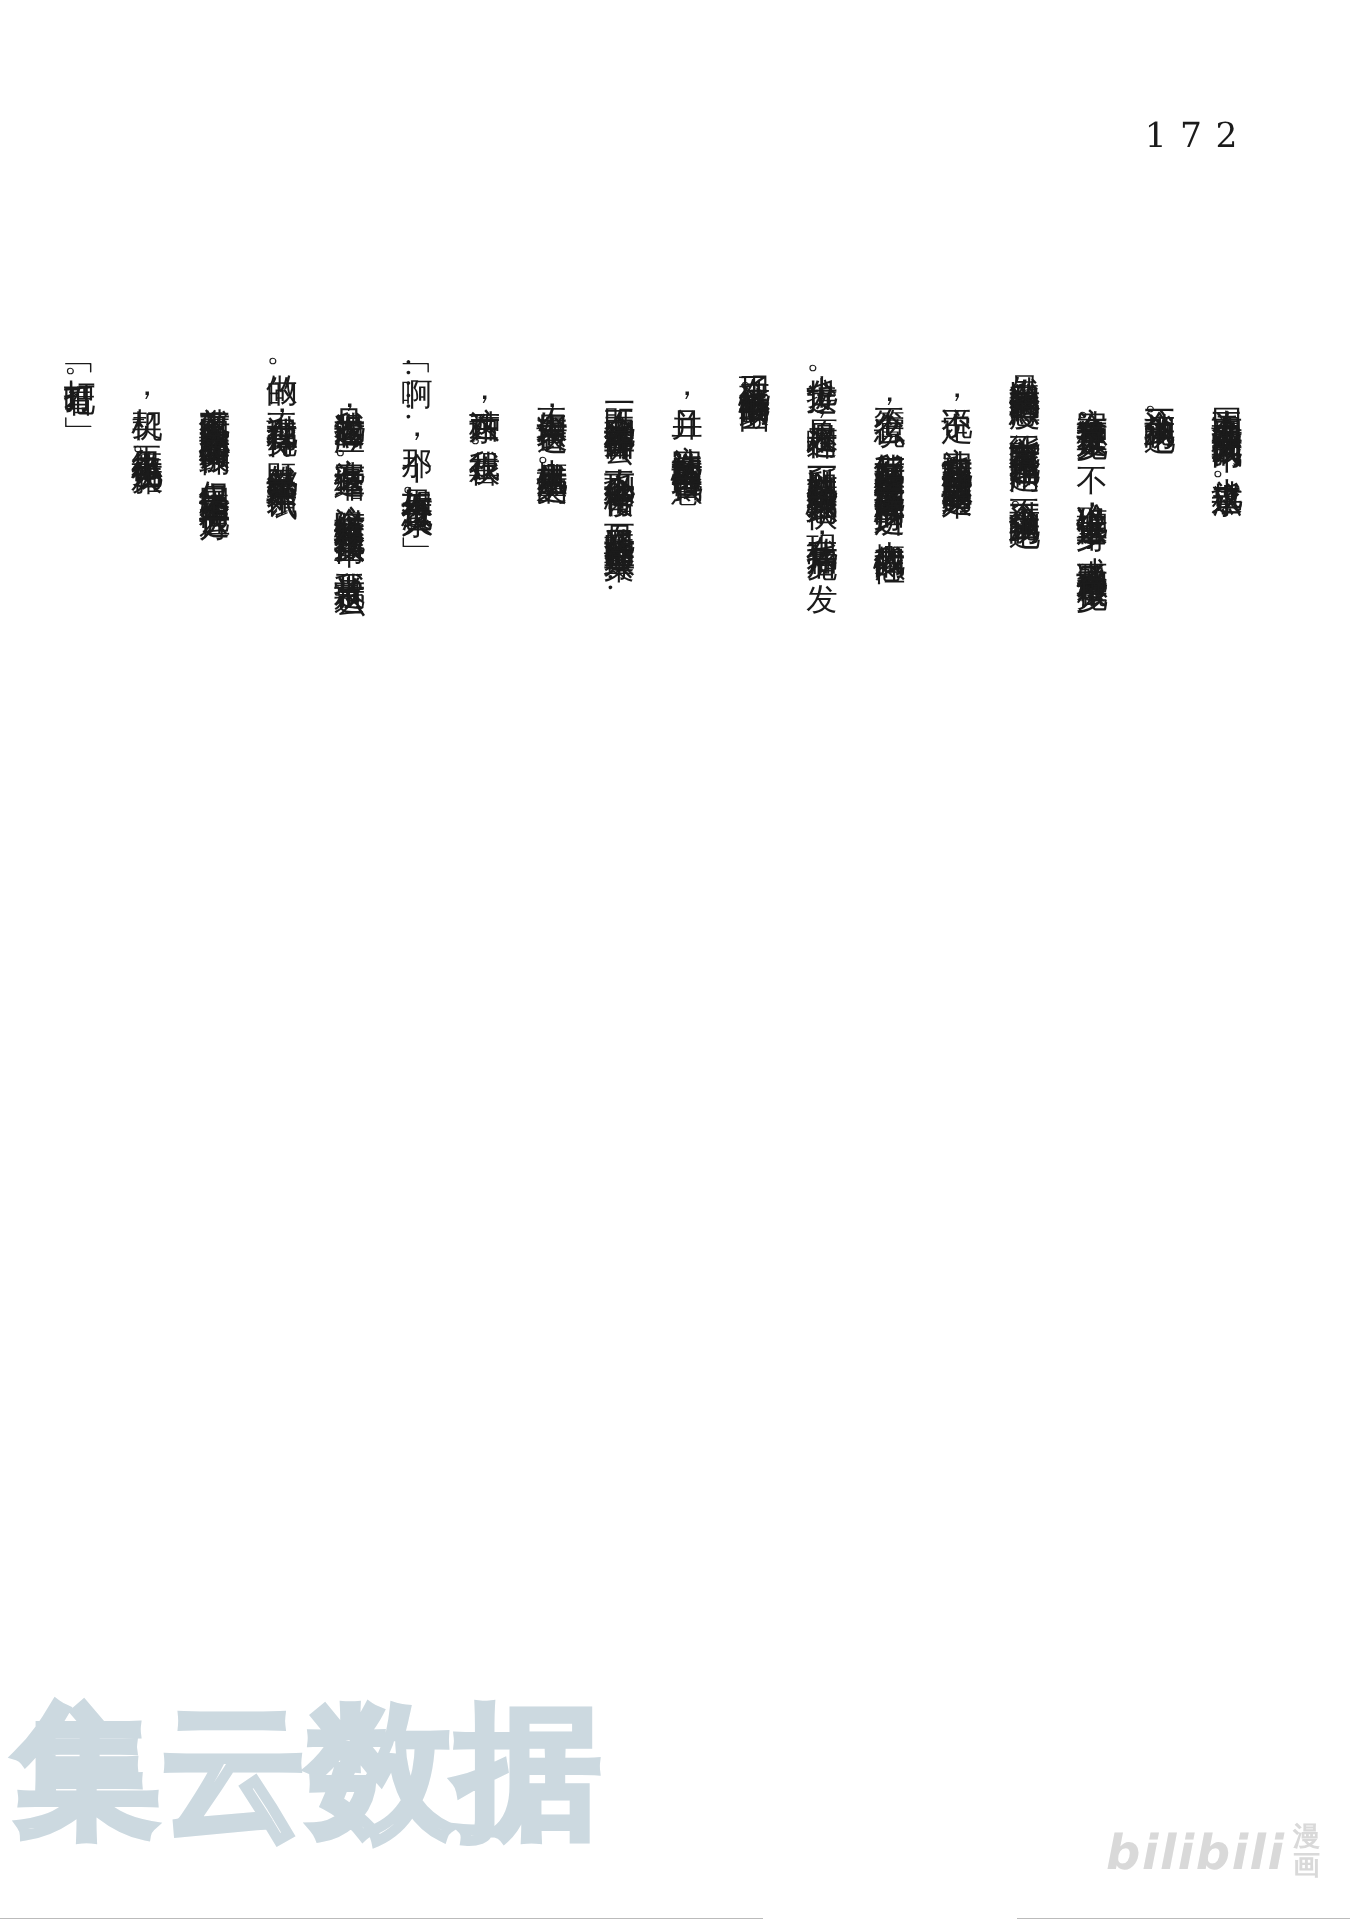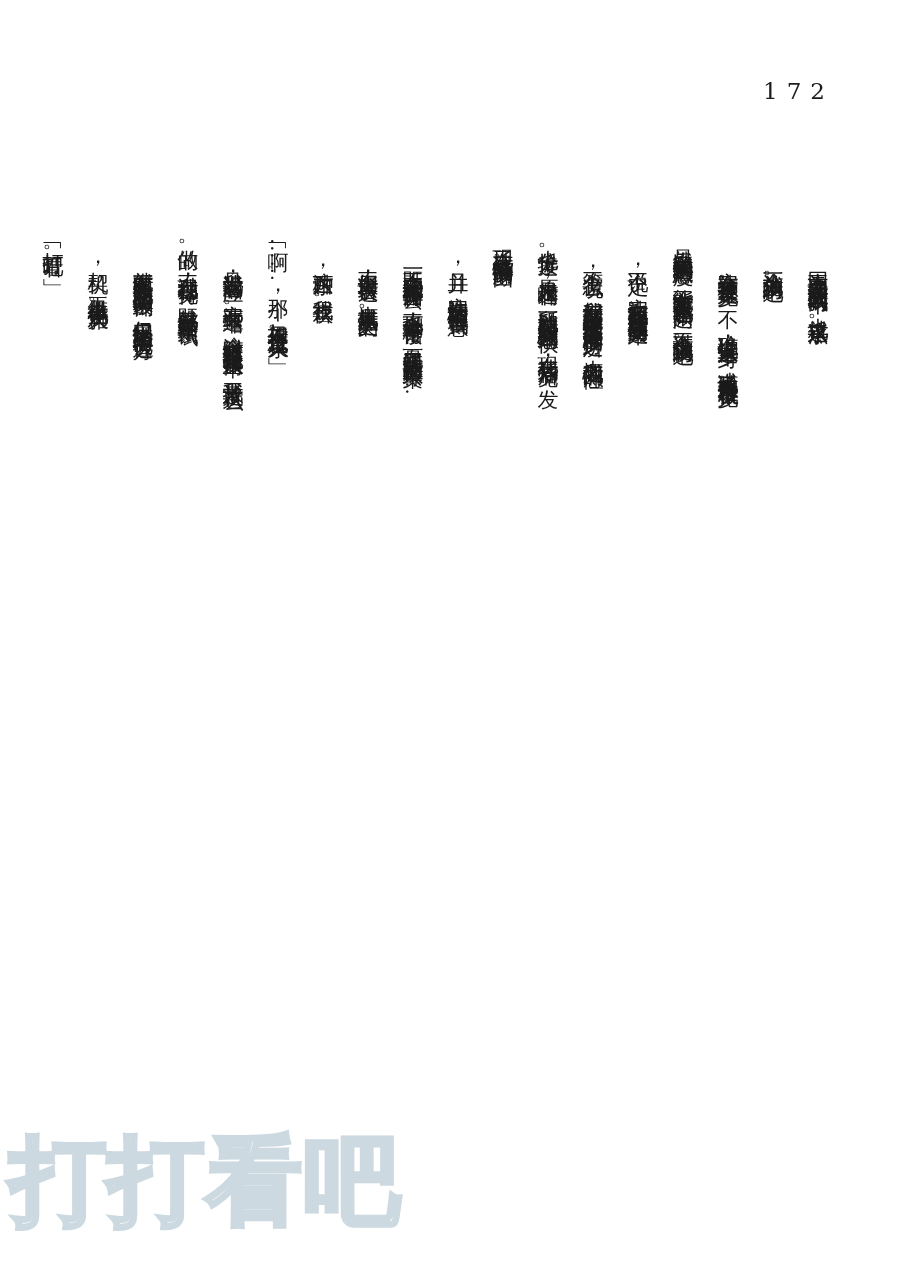--- a/index.html
+++ b/index.html
@@ -97,16 +97,23 @@
     <p class="col indent" style="--i:10">不太好用语言表达，大概就是热量之类的。</p>
     <p class="col indent" style="--i:11">这种东西，我很喜欢。</p>
     <p class="col dialogue" style="--i:12">「啊……那个，如果你不想打也没关系。」</p>
     <p class="col indent" style="--i:13">见我迟迟没有回应，安达有些退缩。这个时候嫌麻烦直接拒绝其实很简单，我平常就是这么</p>
     <p class="col" style="--i:14">做的。不过我现在却觉得，既然都已经站起来了不如试试。</p>
     <p class="col indent" style="--i:15">就像有时人会因为一块小小的石头而被绊倒，仅仅是因为猜拳输了而去往远方。</p>
     <p class="col indent" style="--i:16">契机，再怎么微小也无伤大雅。</p>
     <p class="col dialogue" style="--i:17">「打打看吧。」</p>
   </div>
 
-  <div class="wm-name">打打看吧</div>
+  <div class="wm-name">集云数据</div>
 
+  <div class="bili-logo">
+    <span class="bili-word">bilibili</span>
+    <span class="bili-manga">
+      <span>漫</span>
+      <span>画</span>
+    </span>
+  </div>
 
 </div>
 
 </body></html>

